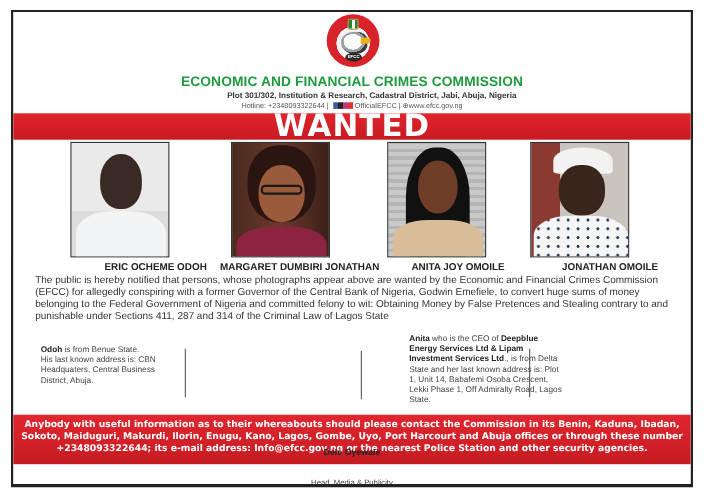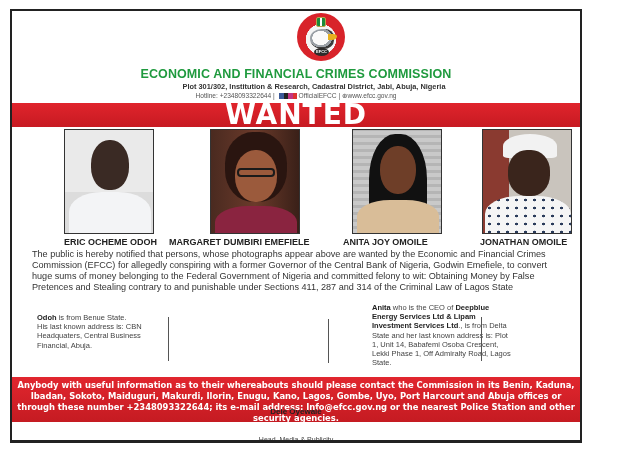--- a/index.html
+++ b/index.html
@@ -1,19 +1,19 @@
 <!DOCTYPE html>
 <html><head>
 <meta charset="utf-8">
 <style>
   * { box-sizing: border-box; margin: 0; padding: 0; }
   html, body { width: 640px; height: 453px; background: #ffffff; overflow: hidden; }
   body { font-family: "Liberation Sans", sans-serif; color: #222; position: relative; }
   .frame {
-    position: absolute; left: 10px; top: 9px; width: 572px; height: 434px;
+    position: absolute; left: 10px; top: 9px; width: 620px; height: 434px;
     border: 2px solid #222; border-bottom-width: 3px; background: #fff; overflow: hidden;
   }
   .header { position: relative; height: 92px; text-align: center; }
   .logo {
     position: absolute; left: 285px; top: 2px; width: 48px; height: 48px; border-radius: 50%;
     background: radial-gradient(circle at 50% 55%, #f4f4f4 0 42%, #d8232a 43% 100%);
   }
   .logo .crest { position: absolute; left: 19px; top: 4px; width: 10px; height: 10px; border-radius: 2px;
     background: linear-gradient(90deg, #1a8a3a 0 33%, #fff 33% 66%, #1a8a3a 66% 100%); border: 1px solid #b9a24a; }
   .logo .eagle { position: absolute; left: 13px; top: 16px; width: 24px; height: 20px;
@@ -28,21 +28,21 @@
     background: linear-gradient(90deg, #3b5998 0 25%, #222 25% 50%, #c13584 50% 75%, #d33 75% 100%); margin: 0 2px; }
   .banner {
     position: absolute; left: 0; right: 0; top: 92px; height: 24px;
     background: linear-gradient(#e0242c, #c71a22); color: #fff; text-align: center;
     font-weight: bold; font-size: 28px; line-height: 24px; letter-spacing: 1px;
     font-family: "DejaVu Sans", sans-serif;
   }
   .suspects { position: absolute; left: 0; right: 0; top: 118px; height: 122px; }
   .suspect { position: absolute; top: 0; text-align: center; }
   .photo { position: absolute; top: 0; width: 90px; height: 105px; border: 1.5px solid #333; overflow: hidden; }
-  .suspect-name { position: absolute; top: 108px; white-space: nowrap; font-weight: bold; font-size: 9px; color: #222; }
+  .suspect-name { position: absolute; top: 108px; white-space: nowrap; font-weight: bold; font-size: 9px; color: #222; margin-left: 31px; }
   .p1 { background: linear-gradient(#eaeaea 0 60%, #dcdcdc 60%); }
   .p1 .head { position: absolute; left: 26px; top: 10px; width: 38px; height: 50px; border-radius: 48% 48% 45% 45%; background: #3a2a24; }
   .p1 .body { position: absolute; left: 4px; top: 62px; width: 82px; height: 50px; border-radius: 40% 40% 0 0; background: #f3f4f6; }
   .p2 { background: linear-gradient(90deg, #4a2a20, #6b3a2a 50%, #3a2018); }
   .p2 .hair { position: absolute; left: 14px; top: 2px; width: 62px; height: 70px; border-radius: 45%; background: #2a1510; }
   .p2 .head { position: absolute; left: 24px; top: 20px; width: 42px; height: 52px; border-radius: 48%; background: #9b5a3c; }
   .p2 .glasses { position: absolute; left: 26px; top: 38px; width: 38px; height: 9px; border: 2px solid #1a1a1a; border-radius: 4px; }
   .p2 .body { position: absolute; left: 4px; top: 76px; width: 82px; height: 40px; border-radius: 40% 40% 0 0; background: #8a2440; }
   .p3 { background: repeating-linear-gradient(0deg, #c9c9c9 0 4px, #b5b5b5 4px 7px); }
   .p3 .hair { position: absolute; left: 16px; top: 4px; width: 58px; height: 100px; border-radius: 45% 45% 10% 10%; background: #111; }
@@ -100,21 +100,21 @@
       </div>
       <div class="suspect-name" style="left:52px;">ERIC OCHEME ODOH</div>
     </div>
     <div class="suspect" style="left:160px;width:160px;">
       <div class="photo p2" style="left:38px;">
         <div class="hair"></div>
           <div class="head"></div>
           <div class="glasses"></div>
           <div class="body"></div>
       </div>
-      <div class="suspect-name" style="left:-3px;">MARGARET DUMBIRI EMEFIELE</div>
+      <div class="suspect-name" style="left:-3px;">MARGARET DUMBIRI JONATHAN</div>
     </div>
     <div class="suspect" style="left:330px;width:140px;">
       <div class="photo p3" style="left:10px;">
         <div class="hair"></div>
           <div class="head"></div>
           <div class="body"></div>
       </div>
       <div class="suspect-name" style="left:1px;">ANITA JOY OMOILE</div>
     </div>
     <div class="suspect" style="left:460px;width:150px;">
@@ -125,21 +125,21 @@
       </div>
       <div class="suspect-name" style="left:8px;">JONATHAN OMOILE</div>
     </div>
   </div>
 
   <div class="notice">The public is hereby notified that persons, whose photographs appear above are wanted by the Economic and Financial Crimes Commission (EFCC) for allegedly conspiring with a former Governor of the Central Bank of Nigeria, Godwin Emefiele, to convert huge sums of money belonging to the Federal Government of Nigeria and committed felony to wit: Obtaining Money by False Pretences and Stealing contrary to and punishable under Sections 411, 287 and 314 of the Criminal Law of Lagos State</div>
 
   <div class="details">
     <div class="detail" style="left:17px;width:125px;text-align:left;top:10px;">
       <b>Odoh</b><span> is from Benue State.</span><br>
-      <span>His last known address is: CBN Headquaters, Central Business Financial, Abuja.</span>
+      <span>His last known address is: CBN Headquaters, Central Business District, Abuja.</span>
     </div>
     <div class="divider" style="left:148px;top:14px;height:44px;"></div>
     <div class="divider" style="left:308px;top:16px;height:44px;"></div>
     <div class="detail" style="left:315px;width:140px;top:0;margin-left:37px;">
       <b>Anita</b><span> who is the CEO of </span><b>Deepblue Energy Services Ltd &amp; Lipam Investment Services Ltd</b><span>., is from Delta State and her last known address is: Plot 1, Unit 14, Babafemi Osoba Crescent, Lekki Phase 1, Off Admiralty Road, Lagos State.</span>
     </div>
     <div class="divider" style="left:461px;top:14px;height:44px;"></div>
   </div>
 
   <div class="red-band">Anybody with useful information as to their whereabouts should please contact the Commission in its Benin, Kaduna, Ibadan, Sokoto, Maiduguri, Makurdi, Ilorin, Enugu, Kano, Lagos, Gombe, Uyo, Port Harcourt and Abuja offices or through these number +2348093322644; its e-mail address: Info@efcc.gov.ng or the nearest Police Station and other security agencies.</div>

